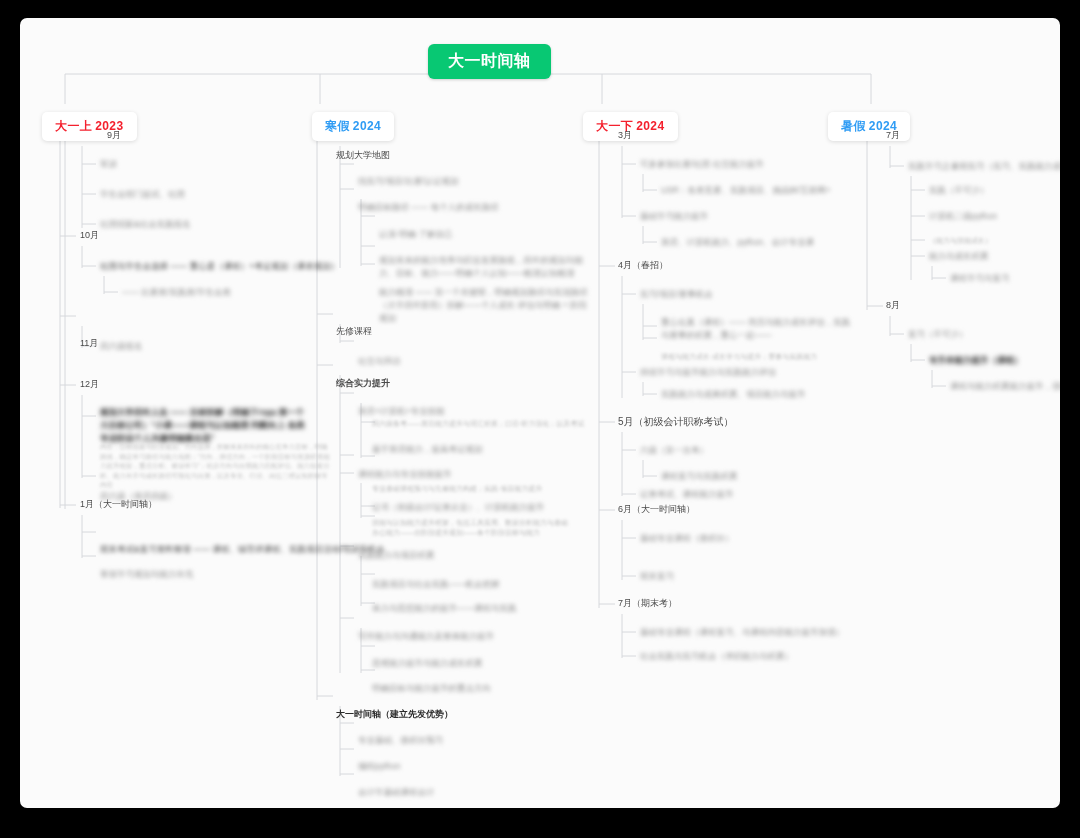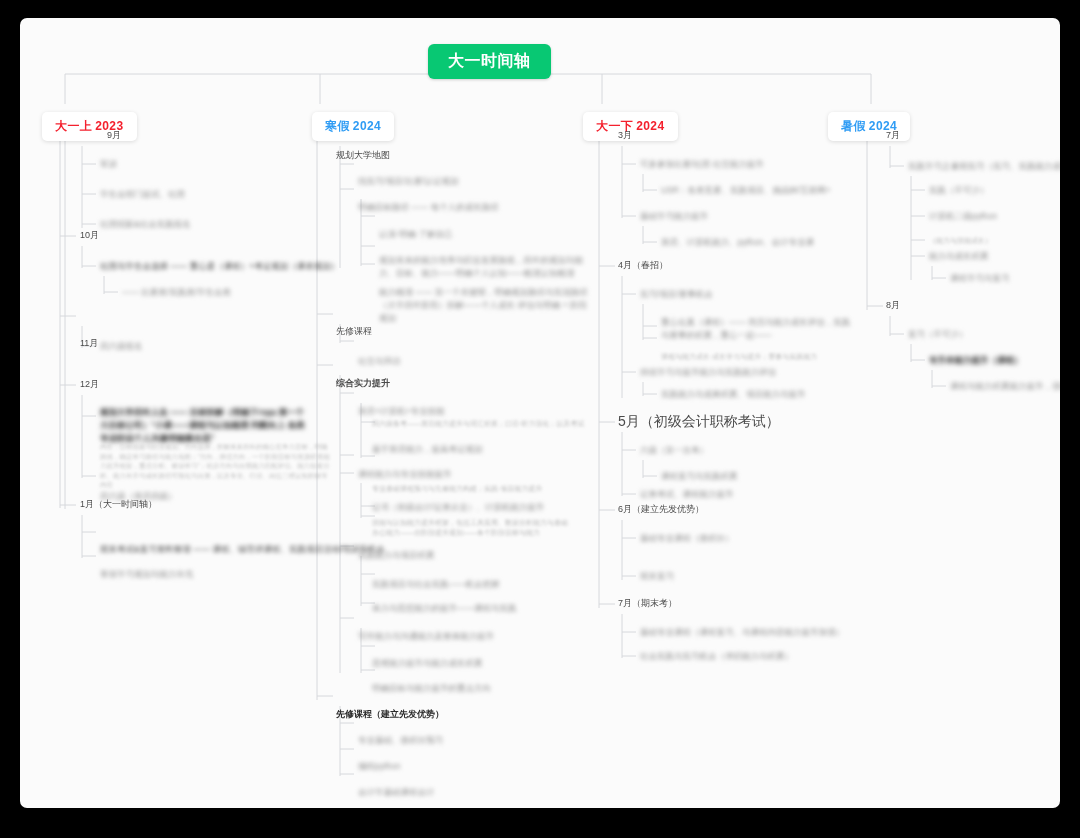--- a/index.html
+++ b/index.html
@@ -279,44 +279,44 @@
     <div class="node blur faint" style="left:352px; top:466px;">专业基础课程预习与先修能力构建；实践·项目能力提升</div>
     <div class="node blur" style="left:352px; top:483px;">证书（初级会计/证券从业）、计算机能力提升</div>
     <div class="node blur faint wrap" style="left:352px; top:500px; width:200px;">技能与认知能力提升框架，包括工具应用、数据分析能力与基础办公能力——分阶段提升规划——各个阶段目标与能力</div>
     <div class="node blur" style="left:338px; top:531px;">实践能力与项目积累</div>
     <div class="node blur" style="left:352px; top:560px;">实践项目与社会实践——机会把握</div>
     <div class="node blur" style="left:352px; top:584px;">体力与思想能力的提升——课程与实践</div>
     <div class="node blur" style="left:338px; top:612px;">写作能力与沟通能力及整体能力提升</div>
     <div class="node blur" style="left:352px; top:639px;">思维能力提升与能力成长积累</div>
     <div class="node blur" style="left:352px; top:664px;">明确目标与能力提升的重点方向</div>
 
-    <div class="node topic" style="left:316px; top:690px;"><span class="sharp" style="font-size:9px">先修课程（建立先发优势）</span></div>
+    <div class="node topic" style="left:316px; top:690px;"><span class="sharp" style="font-size:9px">大一时间轴（建立先发优势）</span></div>
     <div class="node blur" style="left:338px; top:716px;">专业基础、微积分预习</div>
     <div class="node blur" style="left:338px; top:742px;">编程python</div>
     <div class="node blur" style="left:338px; top:768px;">会计学基础课程会计</div>
 
     <div class="node topic" style="left:598px; top:111px;">3月</div>
     <div class="node blur" style="left:620px; top:140px;">可多参加比赛/社团 社交能力提升</div>
     <div class="node blur" style="left:641px; top:166px;">USR：各类竞赛、实践项目、挑战杯/互联网+</div>
     <div class="node blur" style="left:620px; top:192px;">基础学习能力提升</div>
     <div class="node blur" style="left:641px; top:218px;">英语、计算机能力、python、会计专业课</div>
 
     <div class="node topic" style="left:598px; top:241px;">4月（春招）</div>
     <div class="node blur" style="left:620px; top:270px;">实习/项目/赛事机会</div>
     <div class="node blur wrap" style="left:641px; top:298px; width:190px;">重心在真（课程）—— 简历与能力成长评估，实践与赛事的积累，重心一起——</div>
     <div class="node blur faint" style="left:641px; top:334px;">课程与能力成长·成长学习与提升；赛事与实践能力</div>
     <div class="node blur" style="left:620px; top:348px;">持续学习与提升能力与实践能力评估</div>
     <div class="node blur" style="left:641px; top:370px;">实践能力与成果积累、项目能力与提升</div>
 
-    <div class="node topic" style="left:598px; top:397px;"><span class="mixed" style="font-size:14px;color:#4a4a4a">5月（初级会计职称考试）</span></div>
+    <div class="node topic" style="left:598px; top:397px;"><span class="mixed" style="font-size:10px;color:#4a4a4a">5月（初级会计职称考试）</span></div>
     <div class="node blur" style="left:620px; top:426px;">六级（第一次考）</div>
     <div class="node blur" style="left:641px; top:452px;">课程复习与实践积累</div>
     <div class="node blur" style="left:620px; top:470px;">证券考试、课程能力提升</div>
 
-    <div class="node topic" style="left:598px; top:485px;">6月（建立先发优势）</div>
+    <div class="node topic" style="left:598px; top:485px;">6月（大一时间轴）</div>
     <div class="node blur" style="left:620px; top:514px;">基础专业课程（微积分）</div>
     <div class="node blur" style="left:620px; top:552px;">期末复习</div>
 
     <div class="node topic" style="left:598px; top:579px;">7月（期末考）</div>
     <div class="node blur" style="left:620px; top:608px;">基础专业课程（课程复习、与课程内容能力提升加强）</div>
     <div class="node blur" style="left:620px; top:632px;">社会实践与实习机会（求职能力与积累）</div>
 
     <div class="node topic" style="left:866px; top:111px;">7月</div>
     <div class="node blur" style="left:888px; top:142px;">实践学习之暑期实习（实习、实践能力成长与积累）</div>
     <div class="node blur" style="left:909px; top:166px;">实践（不可少）</div>

